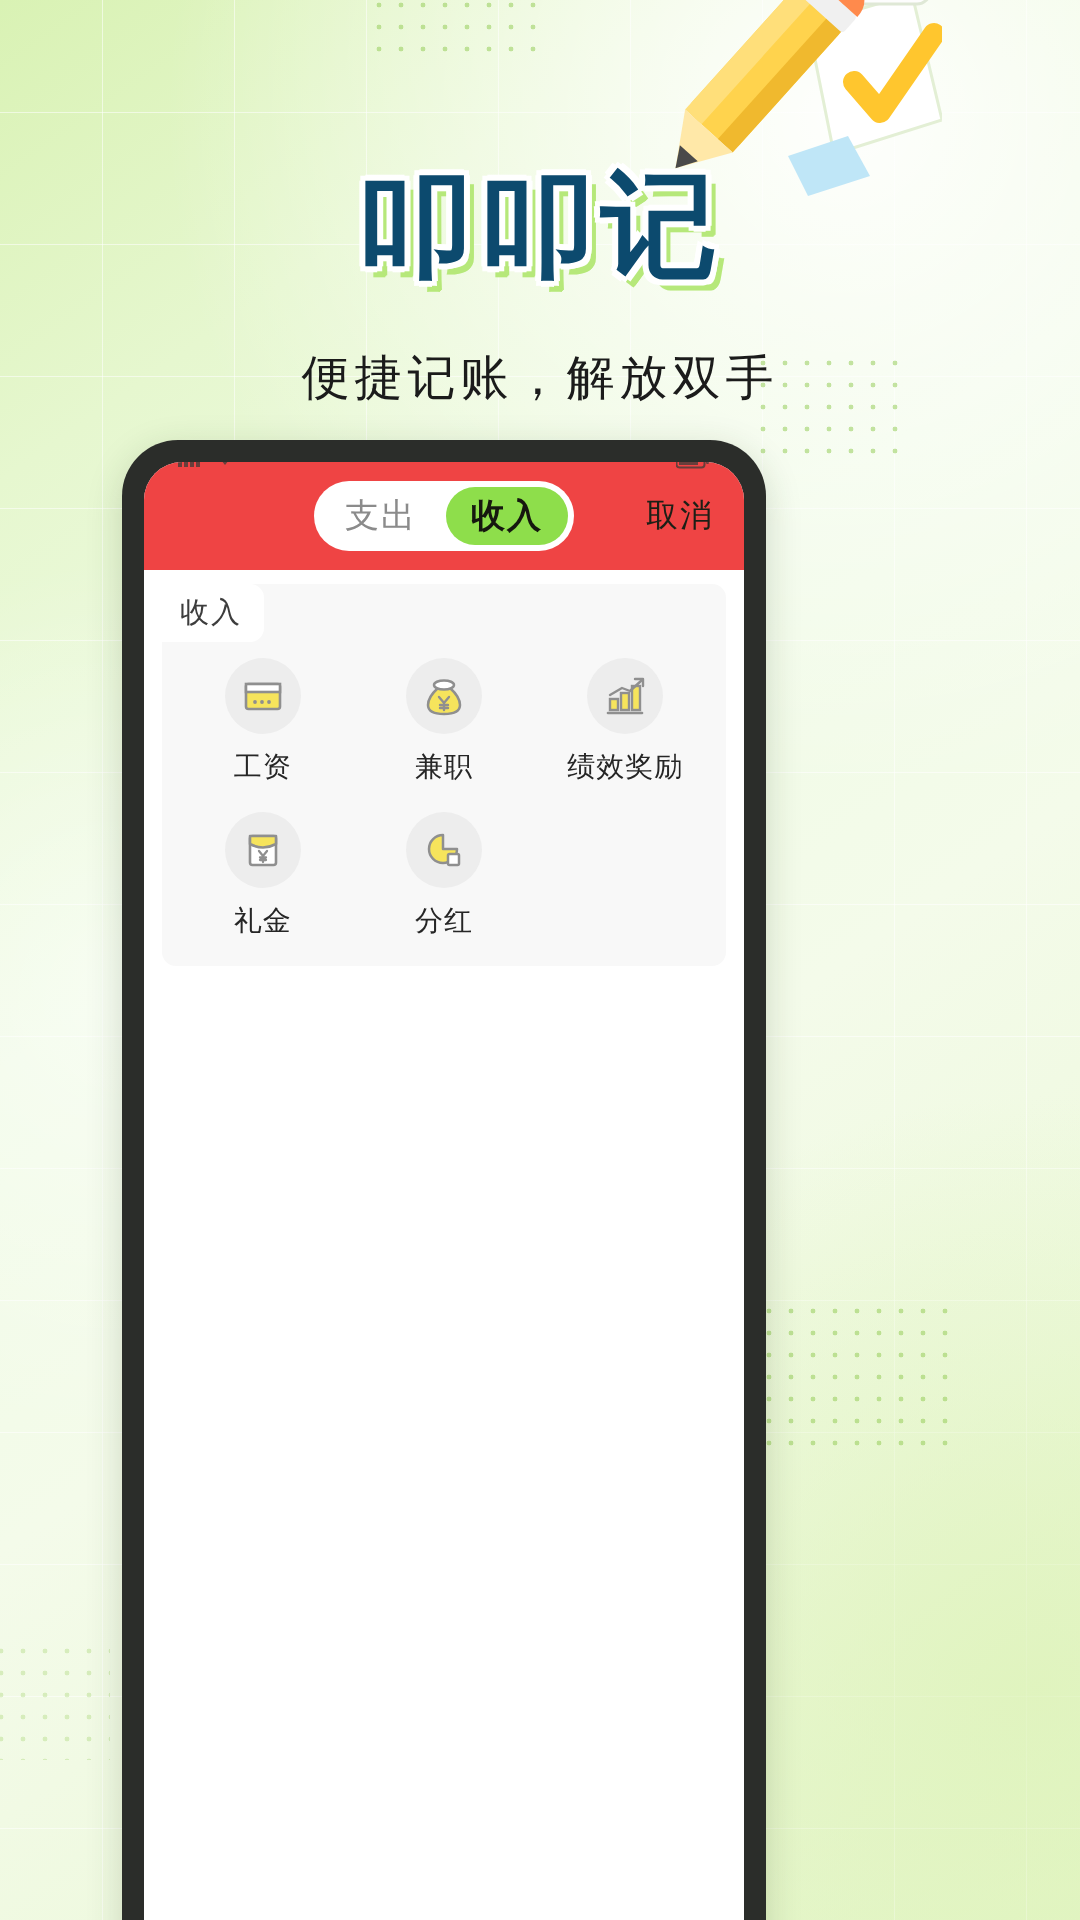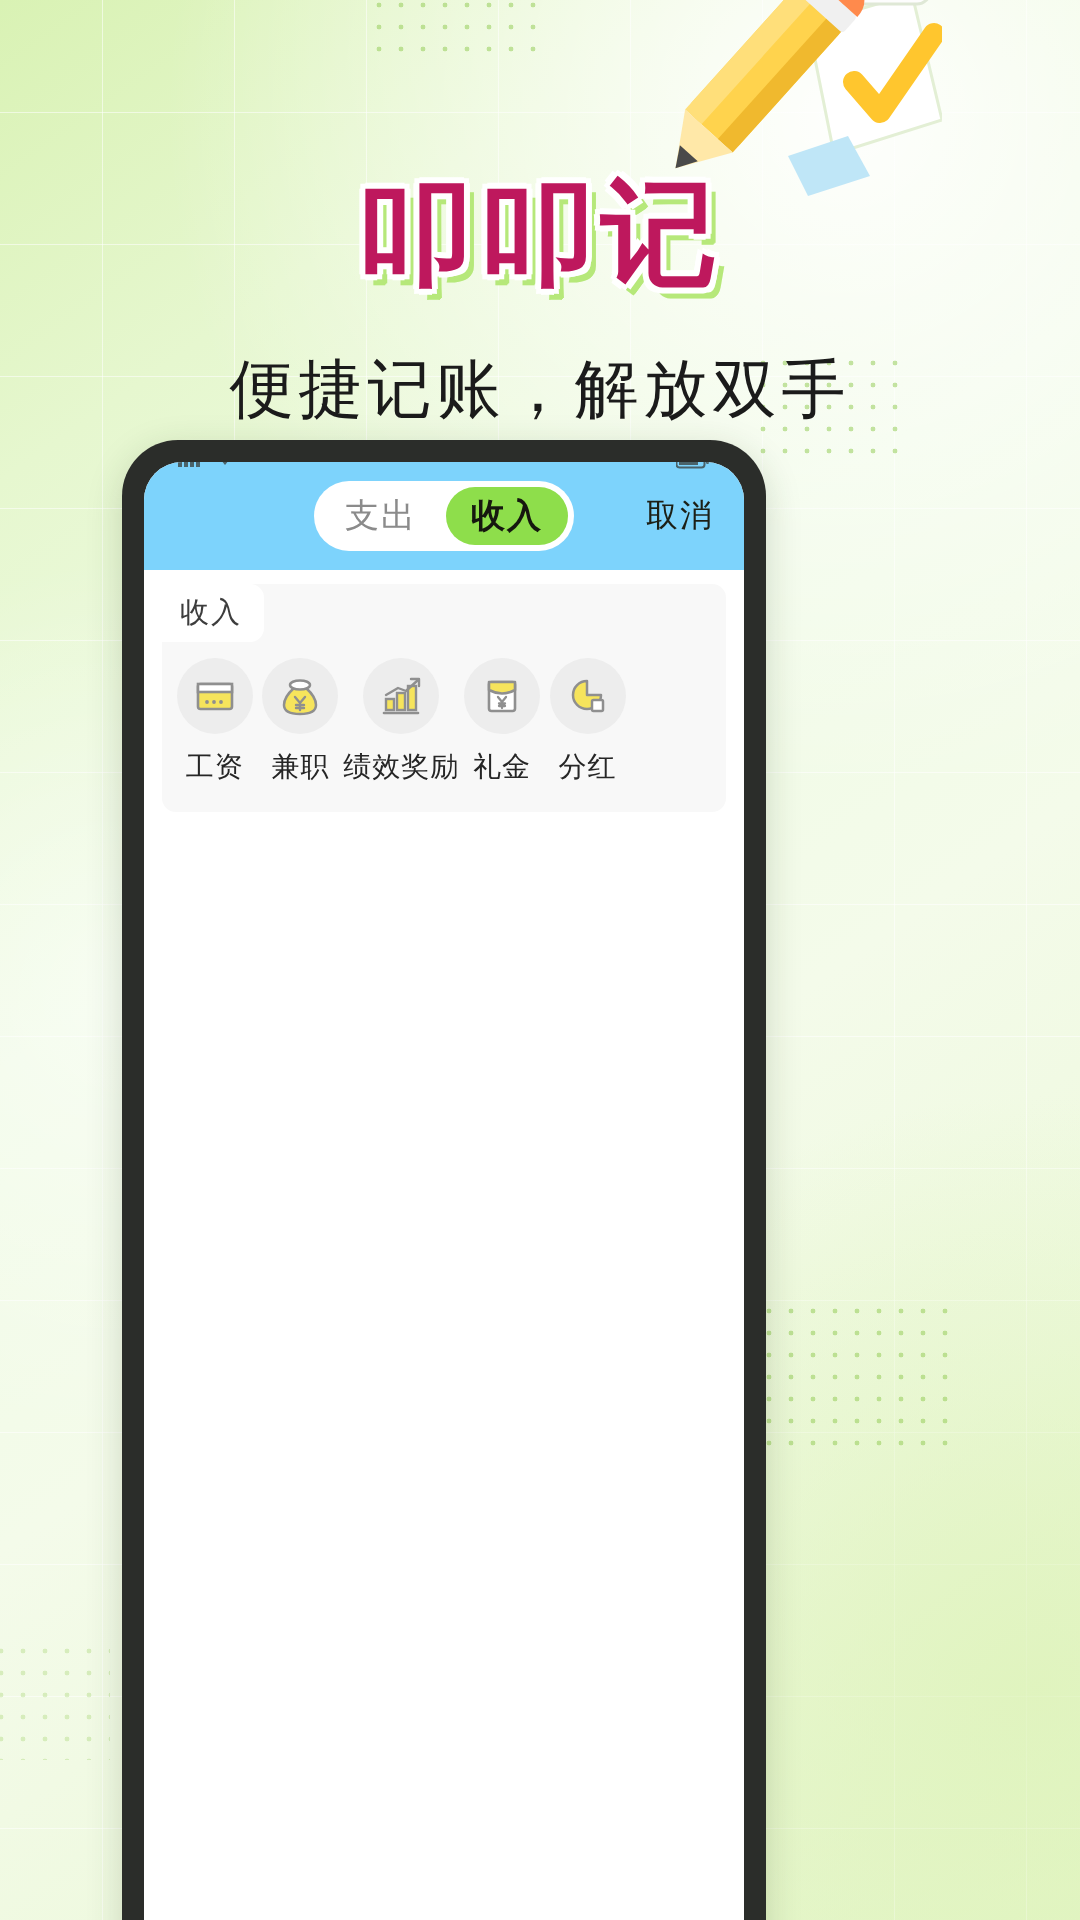--- a/index.html
+++ b/index.html
@@ -32,30 +32,30 @@
     background-image:radial-gradient(rgba(150,205,90,.55) 2.4px,transparent 2.6px);
     background-size:22px 22px;}
   #dots-tl{left:368px;top:-6px;width:170px;height:74px;}
   #dots-r1{left:752px;top:352px;width:150px;height:110px;}
   #dots-br{left:758px;top:1300px;width:190px;height:160px;}
   #dots-bl{left:-10px;top:1640px;width:120px;height:120px;opacity:.55;}
 
   
   #headline-wrap{position:absolute;left:0;right:0;top:176px;text-align:center;}
   #app-title{
-    font-family:Liberation Serif, serif;
-    font-size:116px;line-height:1;font-weight:700;color:#be185d;
+    font-family:Liberation Mono, monospace;
+    font-size:116px;line-height:1;font-weight:700;color:#0c4a6e;
     letter-spacing:6px;
     text-shadow:
        5px 5px 0 #ffffff, -5px 5px 0 #ffffff, 5px -5px 0 #ffffff, -5px -5px 0 #ffffff,
        0 6px 0 #ffffff, 6px 0 0 #ffffff, -6px 0 0 #ffffff, 0 -6px 0 #ffffff,
        9px 10px 0 #b6e87a, 10px 9px 0 #b6e87a, 8px 11px 0 #b6e87a;
   }
   #app-subtitle{
-    margin-top:54px;font-size:64px;color:#1b1b1b;letter-spacing:5px;font-weight:500;
+    margin-top:54px;font-size:48px;color:#1b1b1b;letter-spacing:5px;font-weight:500;
     font-family:"DejaVu Sans","Liberation Sans",sans-serif;
   }
 
   
   #deco-art{position:absolute;left:612px;top:-30px;width:330px;height:270px;}
 
   
   #phone{
     position:absolute;left:122px;top:440px;width:644px;height:1520px;
     background:#2b2d2a;border-radius:56px 56px 0 0;
@@ -68,21 +68,21 @@
   }
   #status-bar{
     position:absolute;left:0;right:0;top:-18px;height:34px;
     display:flex;align-items:center;gap:10px;padding:0 34px;
     color:#3a3d38;font-size:19px;opacity:.75;z-index:5;
   }
   #status-bar .sb-right{margin-left:auto;display:flex;align-items:center;gap:8px;}
 
   
   #app-header{
-    background:#7dd3fc;height:108px;display:flex;align-items:center;
+    background:#ef4444;height:108px;display:flex;align-items:center;
     padding:0 30px;position:relative;
   }
   #type-toggle{
     position:absolute;left:50%;transform:translateX(-50%);
     background:#ffffff;border-radius:44px;height:70px;
     display:flex;align-items:center;padding:6px;gap:4px;
     min-width:260px;justify-content:center;
   }
   .toggle-opt{
     height:58px;min-width:122px;border-radius:40px;
@@ -100,21 +100,21 @@
   #category-card{
     margin:14px 18px 0 18px;background:#f8f8f8;border-radius:14px;
     padding:0 0 26px 0;position:relative;
   }
   #section-tab{
     display:inline-block;background:#ffffff;border-radius:0 14px 14px 0;
     padding:9px 22px 9px 18px;font-size:29px;color:#3d3d3d;letter-spacing:2px;
     font-family:"DejaVu Sans","Liberation Sans",sans-serif;
   }
   #category-grid{
-    display:grid;grid-template-columns:repeat(6,1fr);
+    display:grid;grid-template-columns:repeat(3,1fr);
     row-gap:26px;padding:16px 10px 0 10px;
   }
   .cat-item{display:flex;flex-direction:column;align-items:center;gap:14px;}
   .cat-icon{
     width:76px;height:76px;border-radius:50%;background:#ededed;
     display:flex;align-items:center;justify-content:center;
   }
   .cat-label{
     font-size:28px;color:#262626;letter-spacing:1px;white-space:nowrap;
     font-family:"DejaVu Sans","Liberation Sans",sans-serif;

